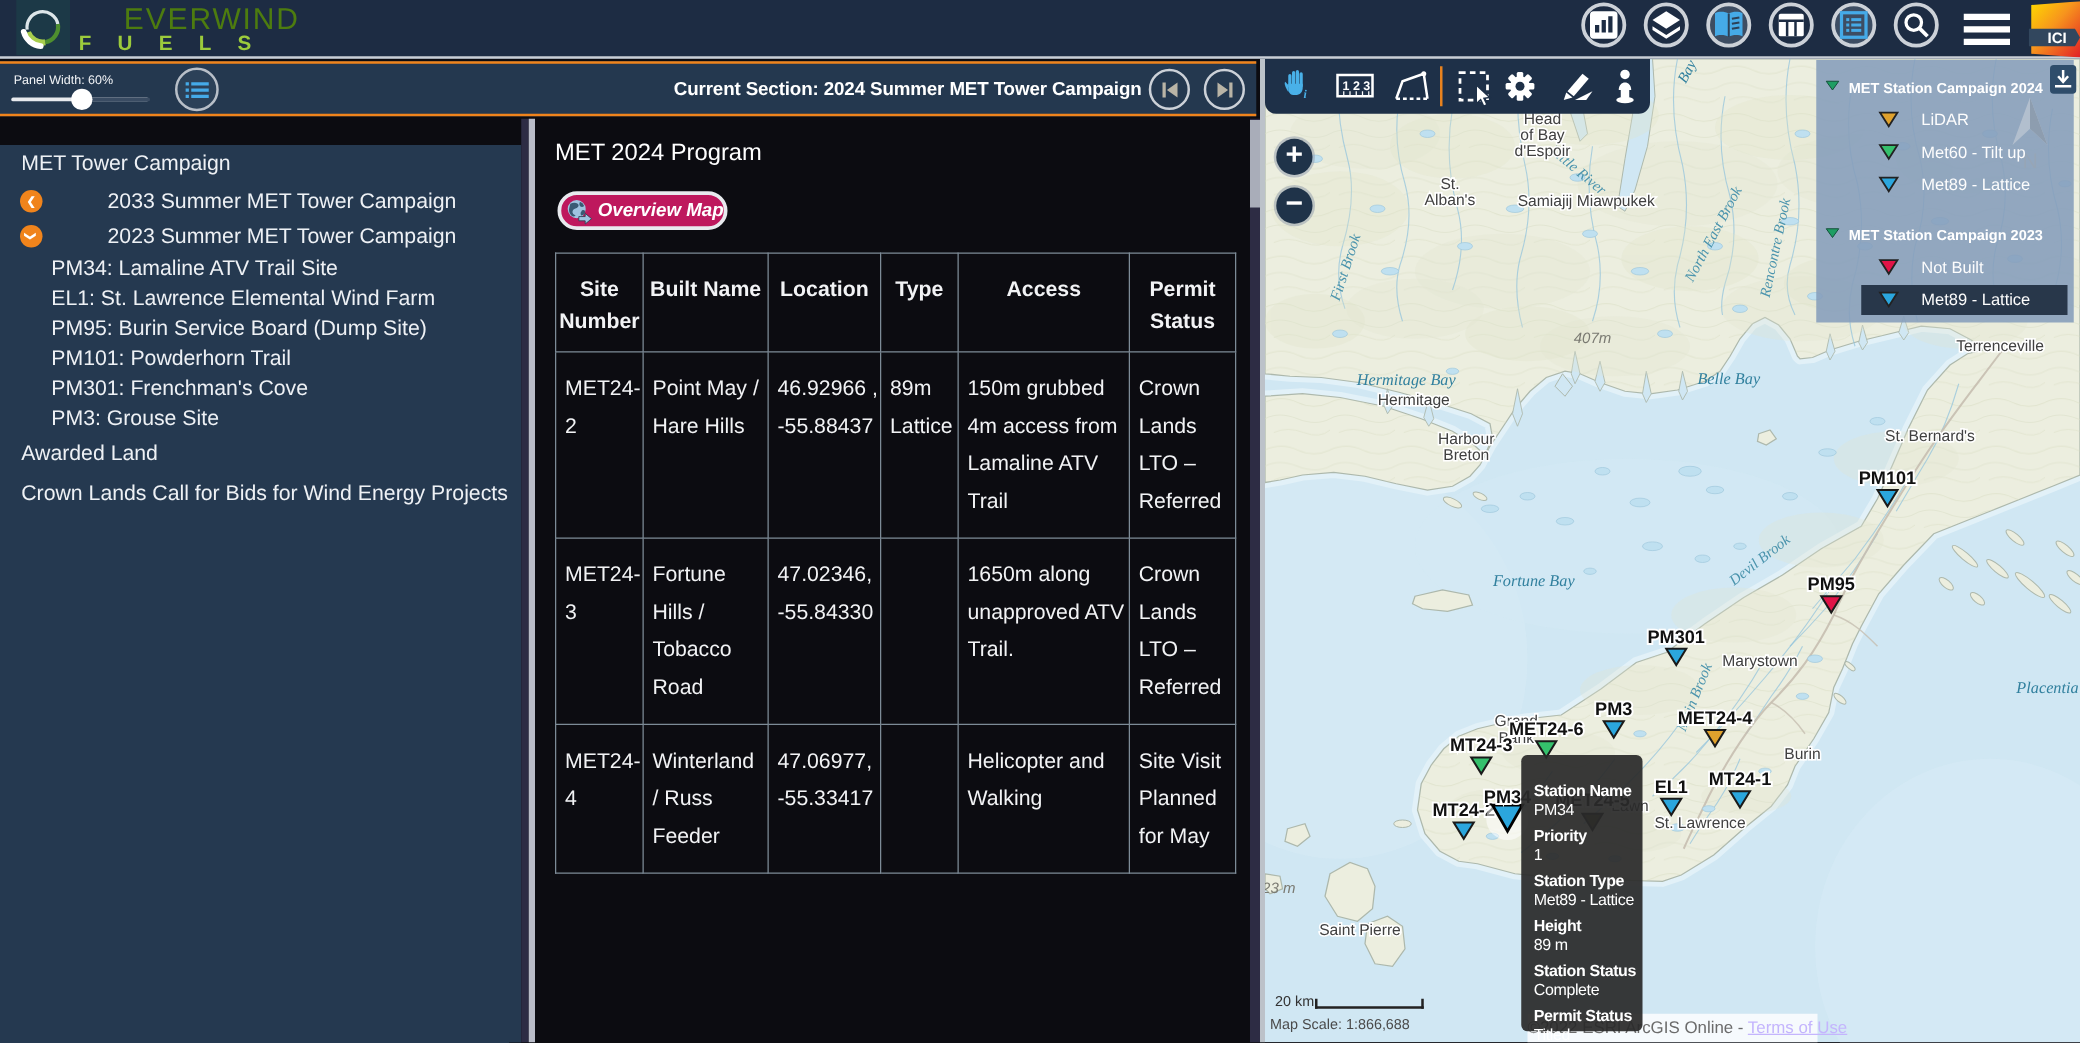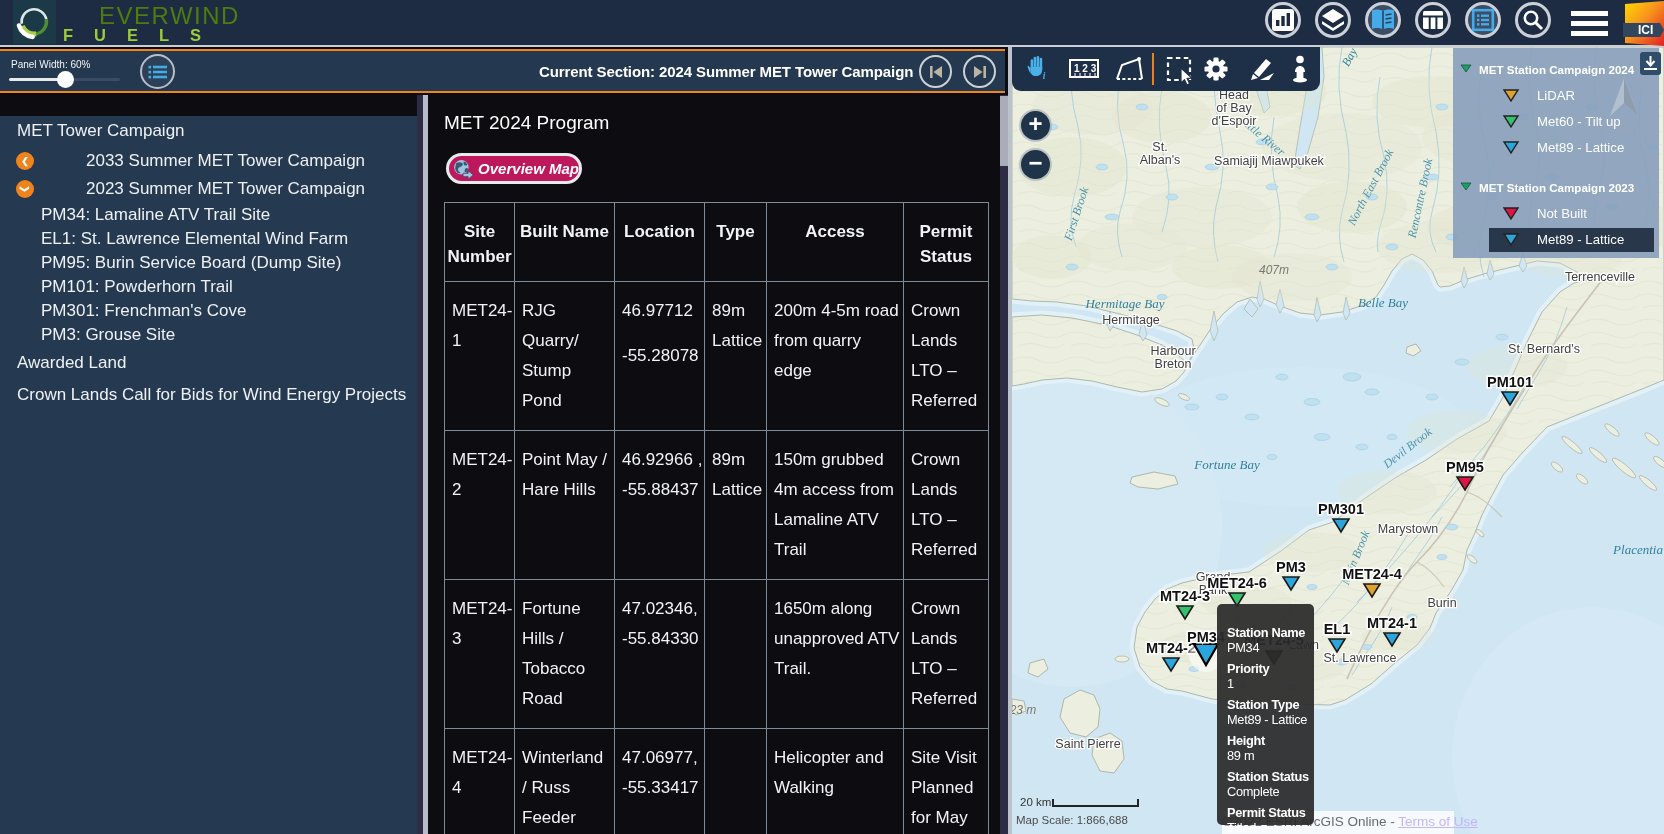--- a/index.html
+++ b/index.html
@@ -236,28 +236,20 @@
           <col style="width:85px">
       </colgroup>
       <tbody>
           <tr>
         <th>Site<br>Number</th>
             <th>Built Name</th>
             <th>Location</th>
             <th>Type</th>
             <th>Access</th>
             <th>Permit<br>Status</th>
-      </tr>
-      <tr>
-        <td>MET24-1</td>
-        <td>RJG Quarry/ Stump Pond</td>
-        <td>46.97712<br><span style="display:block;height:15px;"></span>-55.28078</td>
-        <td>89m Lattice</td>
-        <td>200m 4-5m road from quarry edge</td>
-        <td>Crown Lands LTO – Referred</td>
       </tr>
       <tr>
         <td>MET24-2</td>
         <td>Point May / Hare Hills</td>
         <td>46.92966&nbsp;, -55.88437</td>
         <td>89m Lattice</td>
         <td>150m grubbed 4m access from Lamaline ATV Trail</td>
         <td>Crown Lands LTO – Referred</td>
       </tr>
       <tr>

